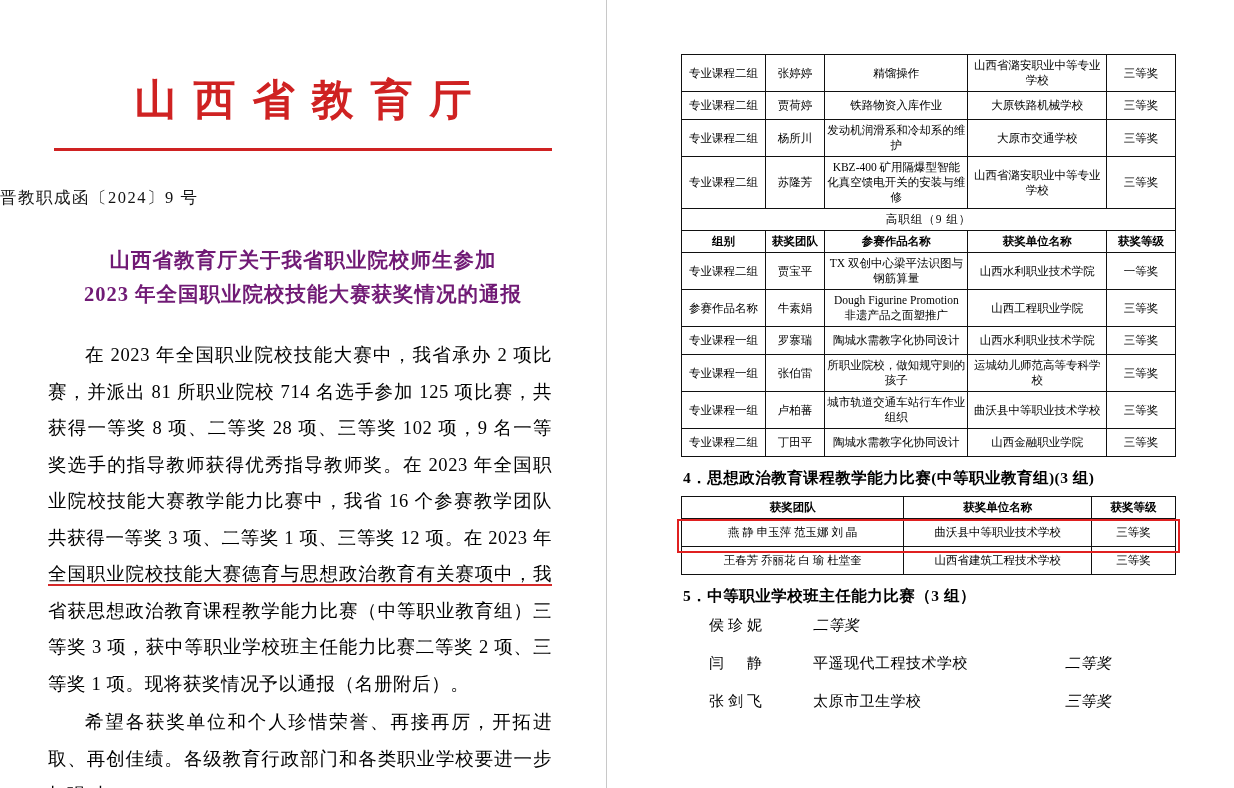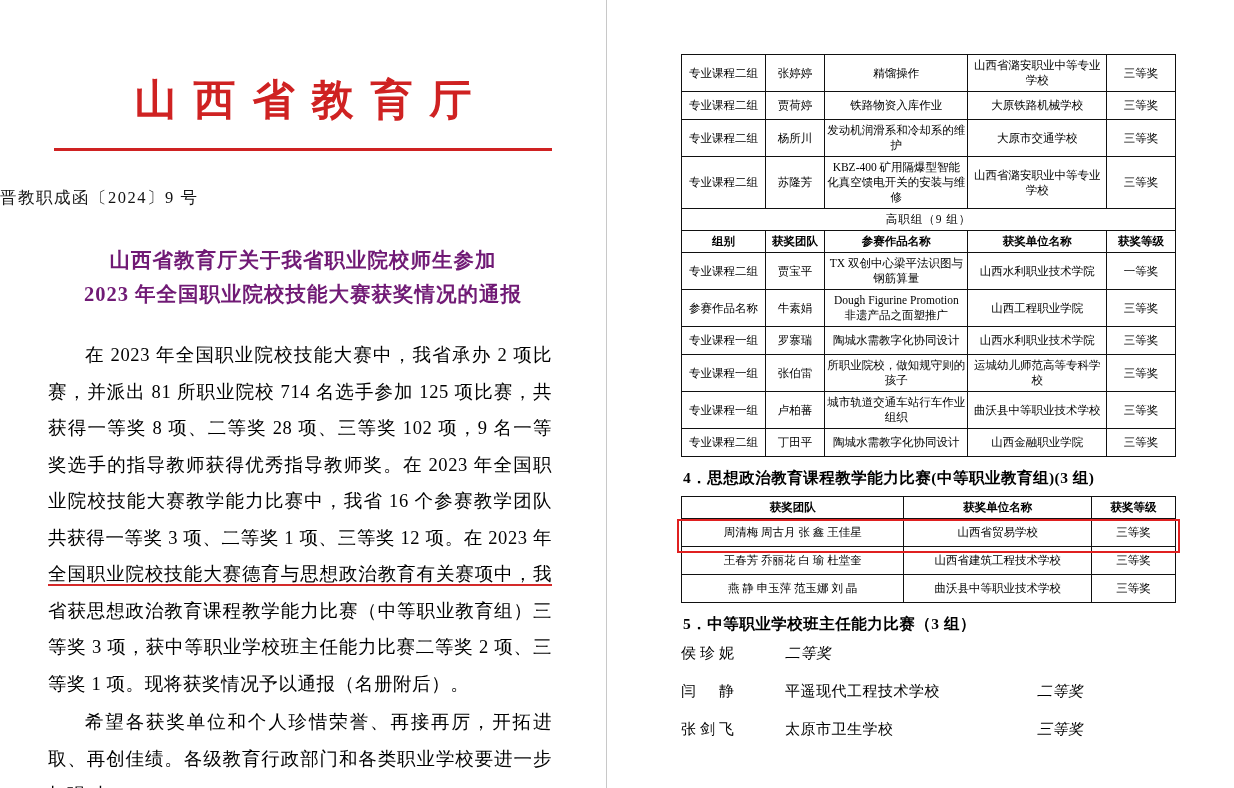--- a/index.html
+++ b/index.html
@@ -139,20 +139,21 @@
   }
   .plain-list {
     margin-top: 9px;
   }
   .plain-list .pl-row {
     display: flex;
     align-items: baseline;
     height: 38px;
     font-size: 15px;
     color: #000;
+    margin-left: 28px;
   }
   .pl-name { width: 104px; letter-spacing: 4px; }
   .pl-unit { width: 252px; letter-spacing: 0.5px; }
   .pl-prize { letter-spacing: 0.5px; font-style: italic; }
 </style>
 </head>
 <body>
 
 <div id="page">
 
@@ -275,33 +276,28 @@
             <col style="width:45%">
             <col style="width:38%">
             <col style="width:17%">
           </colgroup>
         <tbody>
           <tr>
             <th>获奖团队</th>
             <th>获奖单位名称</th>
             <th>获奖等级</th>
           </tr>
-          <tr class="row-h hl-row">
-            <td>周清梅 周古月 张 鑫 王佳星</td>
-            <td>山西省贸易学校</td>
+          <tr class="row-h">
+            <td>燕 静 申玉萍 范玉娜 刘 晶</td>
+            <td>曲沃县中等职业技术学校</td>
             <td>三等奖</td>
           </tr>
           <tr class="row-h">
             <td>王春芳 乔丽花 白 瑜 杜堂奎</td>
             <td>山西省建筑工程技术学校</td>
-            <td>三等奖</td>
-          </tr>
-          <tr class="row-h">
-            <td>燕 静 申玉萍 范玉娜 刘 晶</td>
-            <td>曲沃县中等职业技术学校</td>
             <td>三等奖</td>
           </tr>
         </tbody>
       </table>
       <div class="hl-box" style="left:-4px; top:23px; right:-4px; height:34px;"></div>
     </div>
 
     <div class="section-title">5．中等职业学校班主任能力比赛（3 组）</div>
 
     <div class="plain-list">

